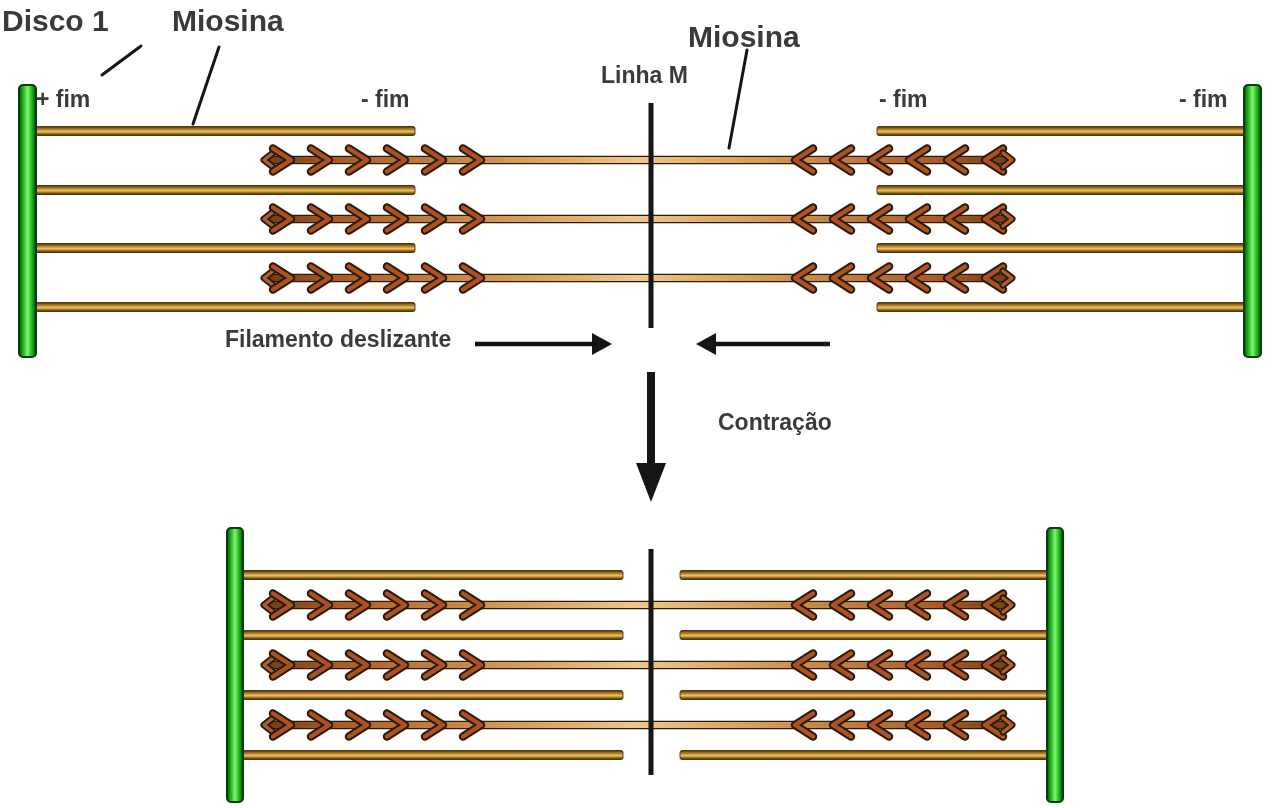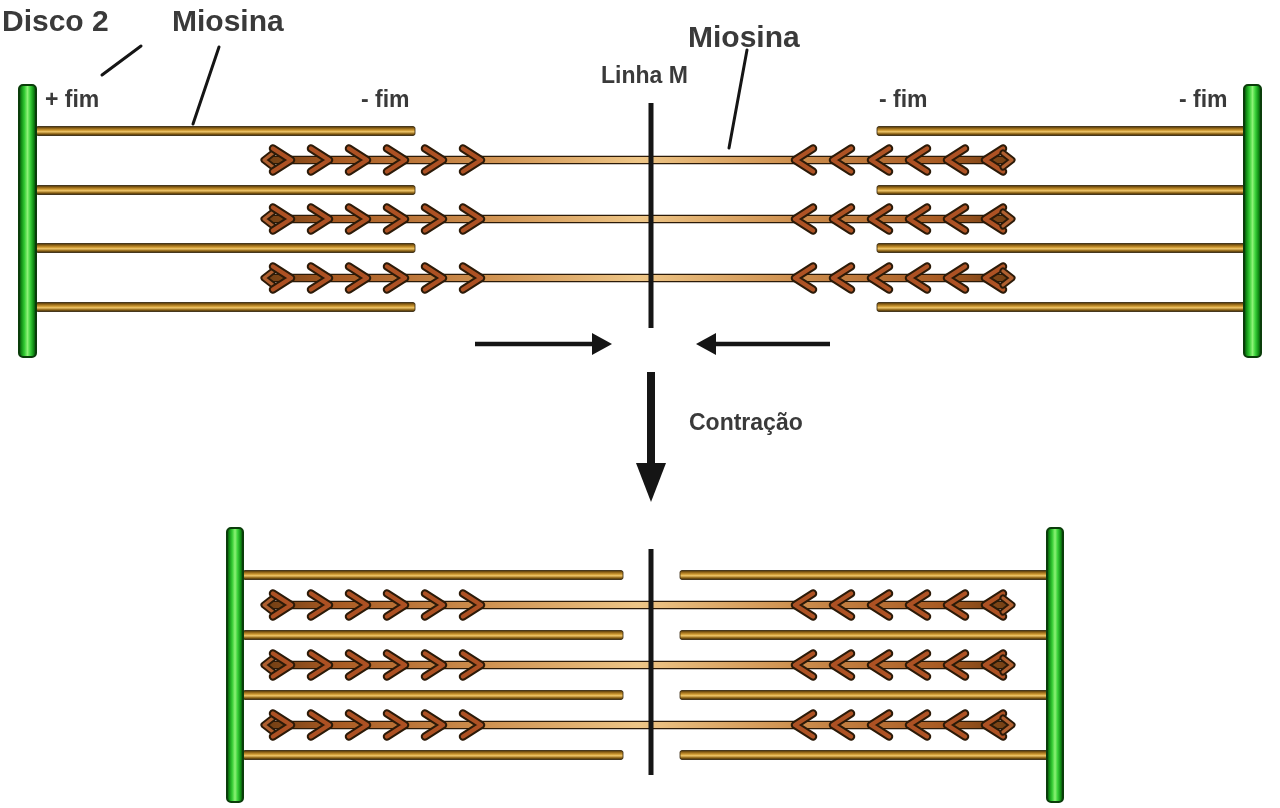--- a/index.html
+++ b/index.html
@@ -161,22 +161,23 @@
       </g>
       <use href="#myo" transform="translate(258,587)"></use>
       <use href="#myo" transform="translate(258,647)"></use>
       <use href="#myo" transform="translate(258,707)"></use>
       <rect class="ink" x="648.5" y="549" width="5" height="226"></rect>
       <rect class="zdisc" x="227" y="528" width="16" height="274" rx="4"></rect>
       <rect class="zdisc" x="1047" y="528" width="16" height="274" rx="4"></rect>
     </g>
   </svg>
 
-  <div class="lbl lbl-xl" style="left:2px;top:4px">Disco 2</div>
+  <div class="lbl lbl-xl" style="left:2px;top:4px">Disco 1</div>
   <div class="lbl lbl-xl" style="left:172px;top:4px">Miosina</div>
   <div class="lbl lbl-xl" style="left:688px;top:20px">Miosina</div>
   <div class="lbl lbl-md" style="left:601px;top:63px">Linha M</div>
-  <div class="lbl lbl-md" style="left:45px;top:87px">+ fim</div>
+  <div class="lbl lbl-md" style="left:36px;top:87px">+ fim</div>
   <div class="lbl lbl-md" style="left:361px;top:87px">- fim</div>
   <div class="lbl lbl-md" style="left:879px;top:87px">- fim</div>
   <div class="lbl lbl-md" style="left:1179px;top:87px">- fim</div>
-  <div class="lbl lbl-md" style="left:689px;top:410px">Contração</div>
+  <div class="lbl lbl-md" style="left:225px;top:327px">Filamento deslizante</div>
+  <div class="lbl lbl-md" style="left:718px;top:410px">Contração</div>
 </div>
 
 </body></html>

